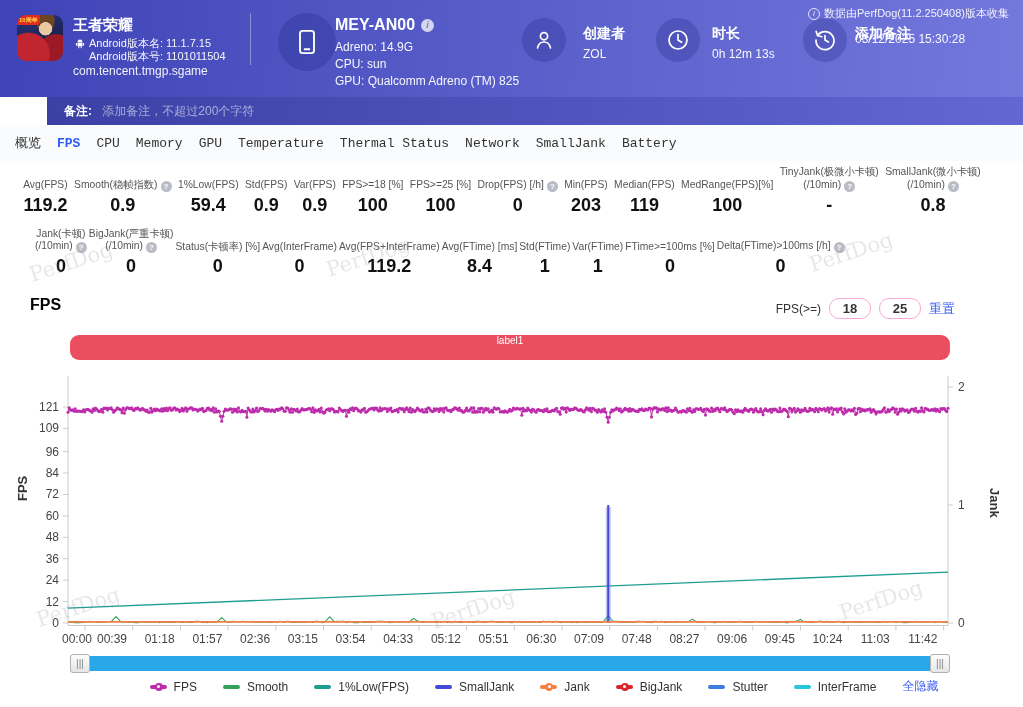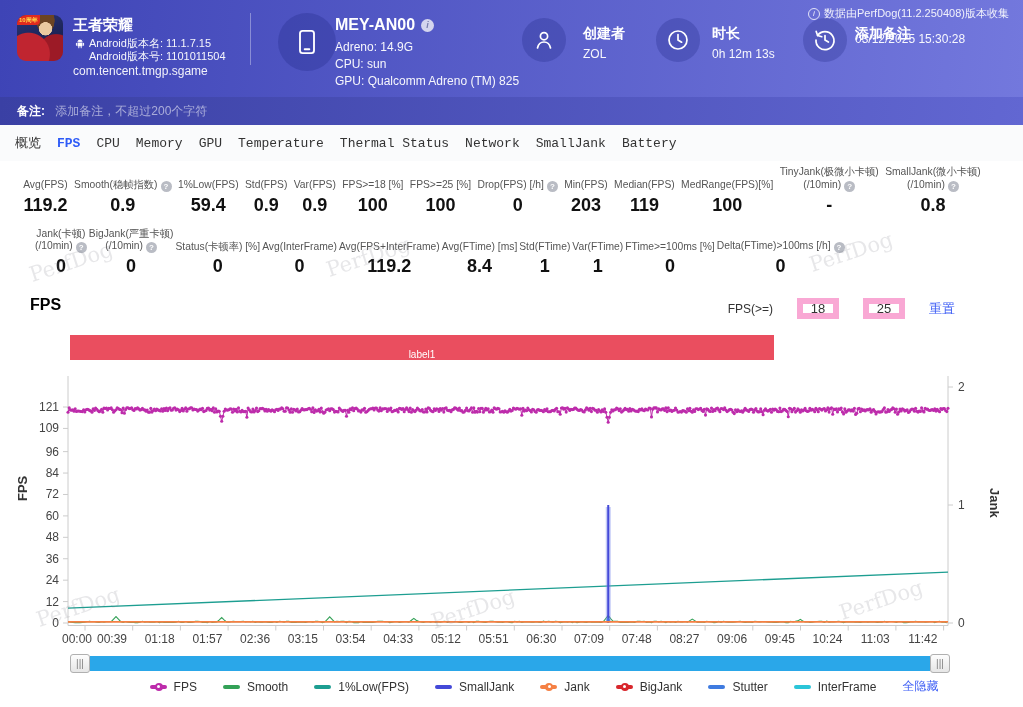--- a/index.html
+++ b/index.html
@@ -28,21 +28,21 @@
   .dev-name { position:absolute; left:335px; top:16px; font-size:16px; font-weight:bold; display:flex; align-items:center; }
   .info-i { display:inline-block; width:13px; height:13px; margin-left:6px; border-radius:50%; background:rgba(235,235,245,.85); color:#7a7fae; font-size:9px; line-height:13px; text-align:center; font-weight:bold; font-style:italic; }
   .dev-line { position:absolute; left:335px; font-size:12px; color:rgba(255,255,255,.95); }
   .meta-circle { width:44px; height:44px; }
   .mb-label { position:absolute; font-size:14px; font-weight:bold; }
   .mb-value { position:absolute; font-size:12px; color:rgba(255,255,255,.95); }
   .collect-note { position:absolute; top:6px; right:14px; font-size:11px; color:rgba(255,255,255,.9); display:flex; align-items:center; gap:4px; }
   .info-o { display:inline-block; width:12px; height:12px; border:1px solid rgba(255,255,255,.8); border-radius:50%; font-size:8px; line-height:10px; text-align:center; font-style:italic; }
 
   
-  .remark { height:28px; background:linear-gradient(94deg,#3a40a4 0%,#6267d2 100%); line-height:28px; padding-left:17px; font-size:12px; }
+  .remark { height:28px; background:linear-gradient(94deg,#3a40a4 0%,#6267d2 100%); line-height:28px; padding-left:17px; font-size:12px;margin-left:47px; }
   .remark-label { color:#fff; font-weight:bold; }
   .remark-ph { color:rgba(255,255,255,.55); margin-left:7px; }
 
   
   .tabs { height:36px; background:#fafbfc; display:flex; align-items:center; padding-left:7px; }
   .tab { padding:0 8px; font-size:13px; color:#333; cursor:pointer;font-family:Liberation Mono, monospace; }
   .tab.active { color:#2e5bf7; font-weight:bold; }
 
   
   .stats { height:134px; position:relative; background:#fff; padding-top:5px; }
@@ -51,24 +51,24 @@
   .stat-row.r1 .stat { padding:0 3.2px; }
   .stat-row.r2 .stat { padding:0 1px; }
   .stat { text-align:center; }
   .stat-label { font-size:10.3px; color:#555; line-height:12.5px; white-space:nowrap; }
   .stat-value { font-size:18px; font-weight:bold; color:#111; margin-top:3px; }
   .help { display:inline-block; width:11px; height:11px; border-radius:50%; background:#b9bcc4; color:#fff; font-size:8px; line-height:11px; text-align:center; font-weight:bold; margin-left:3px; vertical-align:-1px; }
 
   
   .fps-sec { position:relative; height:412px; }
   .fps-title { position:absolute; left:30px; top:1px; font-size:16px; font-weight:bold; color:#000; }
-  .fps-ctrl { position:absolute; right:68px; top:3px; display:flex; align-items:center; gap:24px; font-size:12px; color:#333;justify-content:flex-end; }
-  .fps-ctrl input { width:42px; height:21px; border:6px solid #f9a8d4; border-radius:0; text-align:center; font-size:13px; color:#333; font-family:inherit; }
+  .fps-ctrl { position:absolute; right:68px; top:3px; display:flex; align-items:center; gap:8px; font-size:12px; color:#333;justify-content:flex-end; }
+  .fps-ctrl input { width:42px; height:21px; border:1px solid #f9a8d4; border-radius:10px; text-align:center; font-size:13px; color:#333; font-family:inherit;font-weight:bold; }
   .reset-link { color:#3b5cf5; font-size:13px; cursor:pointer; }
-  .banner { position:absolute; left:70px; top:40px; width:704px; height:25px; background:#ea4e5f; color:#fff; font-size:10px; display:flex; align-items:flex-end; justify-content:center; }
+  .banner { position:absolute; left:70px; top:40px; width:880px; height:25px; background:#ea4e5f; color:#fff; font-size:10px; display:flex; align-items:flex-start; justify-content:center;border-radius:9px; }
   .chart-wrap { position:absolute; left:0; top:73px; width:1023px; height:282px; }
   .scrollbar { position:absolute; left:70px; top:359px; width:880px; height:19px; display:flex; align-items:center; }
   .sb-track { flex:1; height:15px; background:#2aa7e9; }
   .sb-handle { width:20px; height:19px; border:1px solid #b0b0b0; border-radius:3px; background:linear-gradient(#fdfdfd,#e6e6e6); color:#808080; font-size:10px; line-height:17px; text-align:center; flex:none; z-index:2; }
   .legend { position:absolute; left:0; top:383px; width:1023px; display:flex; justify-content:center; align-items:center; gap:26px; font-size:12px; color:#333; padding-left:65px; }
   .leg-item { display:flex; align-items:center; gap:7px; }
   .leg-swatch { position:relative; width:17px; height:4px; border-radius:2px; }
   .leg-dot { position:absolute; left:5px; top:-2px; width:8px; height:8px; border-radius:50%; }
   .leg-dot::after { content:""; position:absolute; left:2.5px; top:2.5px; width:3px; height:3px; border-radius:50%; background:#fff; }
   .hide-all { color:#3b5cf5; cursor:pointer; }

